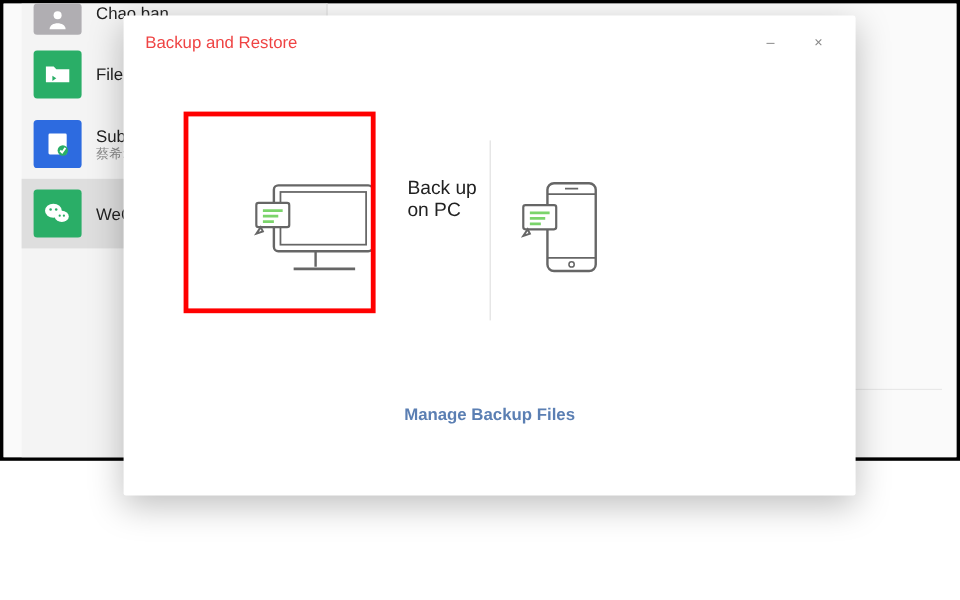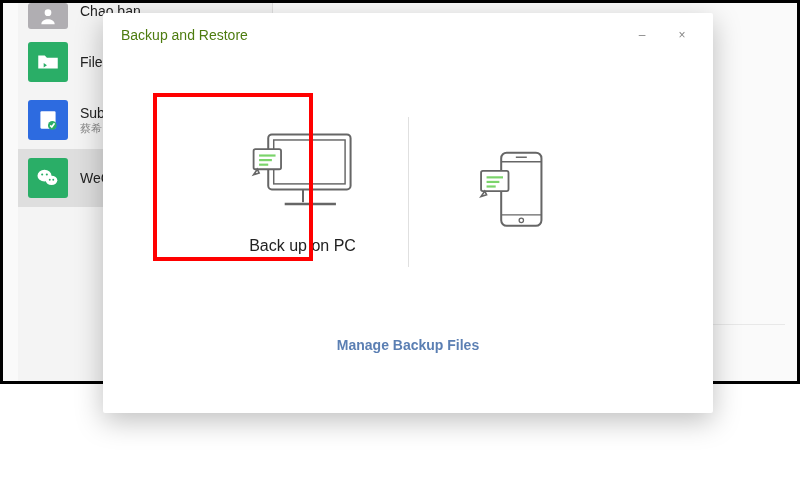--- a/index.html
+++ b/index.html
@@ -20,26 +20,26 @@
   .sb-text { display: flex; flex-direction: column; overflow: hidden; }
   .sb-title { font-size: 14px; color: #222; white-space: nowrap; overflow: hidden; }
   .sb-sub { font-size: 11px; color: #8a8a8a; white-space: nowrap; overflow: hidden; }
 
   
   .dialog {
     position: absolute; left: 100px; top: 10px; width: 610px; height: 400px;
     background: #fff; box-shadow: 0 8px 28px rgba(0,0,0,0.25); border-radius: 2px;
   }
   .dlg-titlebar { display: flex; align-items: center; justify-content: space-between; padding: 10px 14px 0 18px; }
-  .dlg-title { font-size: 14px; color: #4d7c0f; }
+  .dlg-title { font-size: 14px; color: #ef4444; }
   .dlg-winbtns { display: flex; gap: 6px; }
   .dlg-btn { width: 34px; height: 24px; display:flex; align-items:center; justify-content:center; color:#888; font-size:12px; cursor:pointer; }
   .dlg-body { display: flex; align-items: center; justify-content: center; height: 290px; }
   .opt-wrap { display: flex; align-items: center; }
-  .opt { width: 210px; display: flex; flex-direction: column; align-items: center; gap: 22px; cursor: pointer; padding: 18px 10px; }
+  .opt { width: 210px; display: flex; align-items: flex-start; gap: 22px; cursor: pointer; padding: 18px 10px; }
   .opt-label { font-size: 16px; color: #222; }
   .divider-v { width: 1px; height: 150px; background: #e0e0e0; }
   .dlg-footer { display:flex; justify-content:center;font-weight:bold; }
   .manage-link { color: #5b7fb3; font-size: 14px; cursor: pointer; }
 
   
   .highlight-box { position: absolute; border: 4px solid #ff0000; pointer-events: none; }
 
   
   .send-btn {

